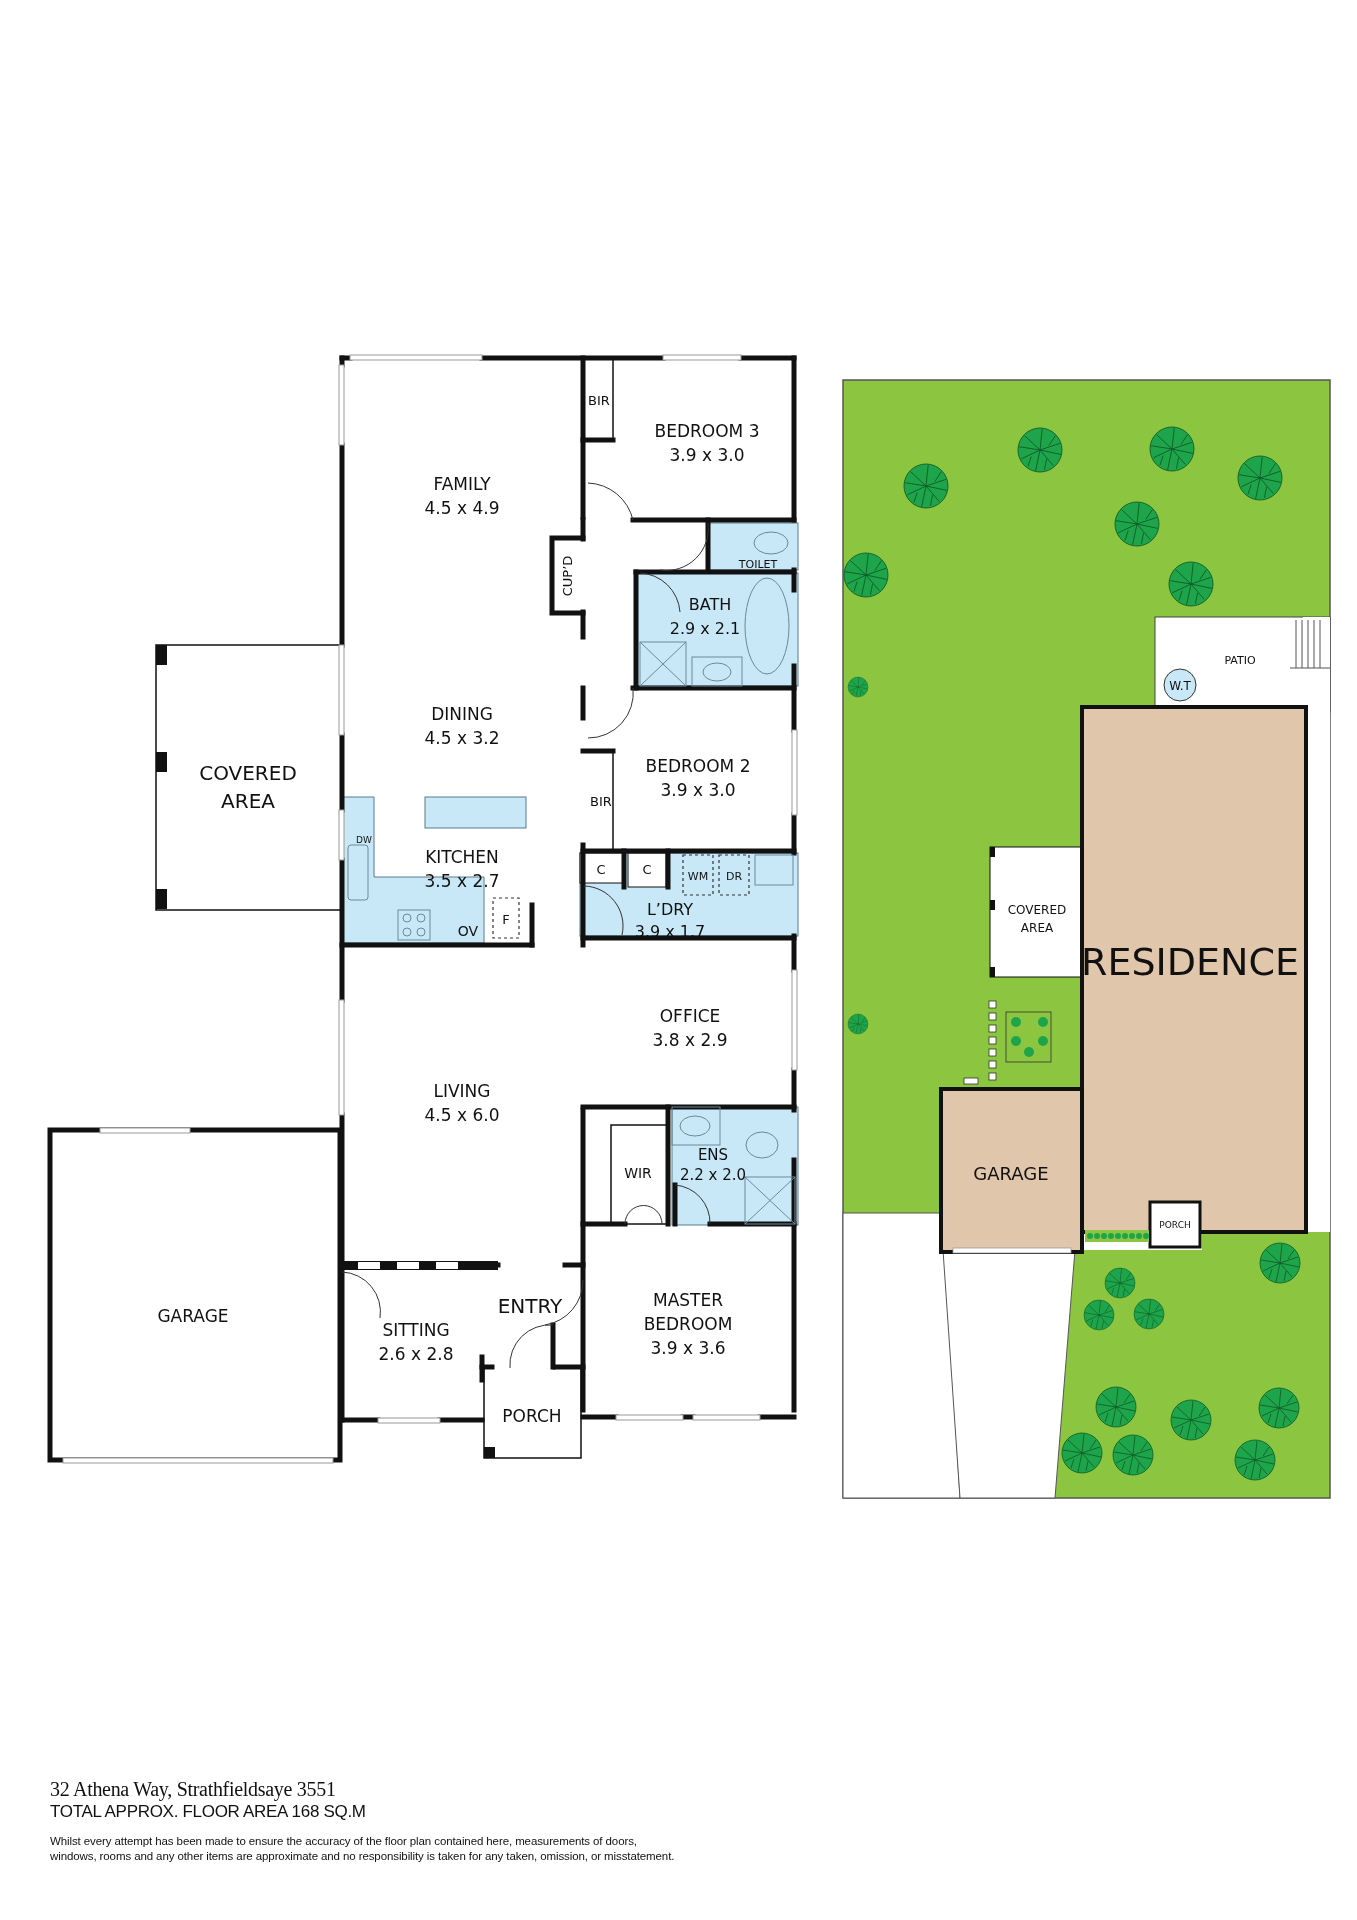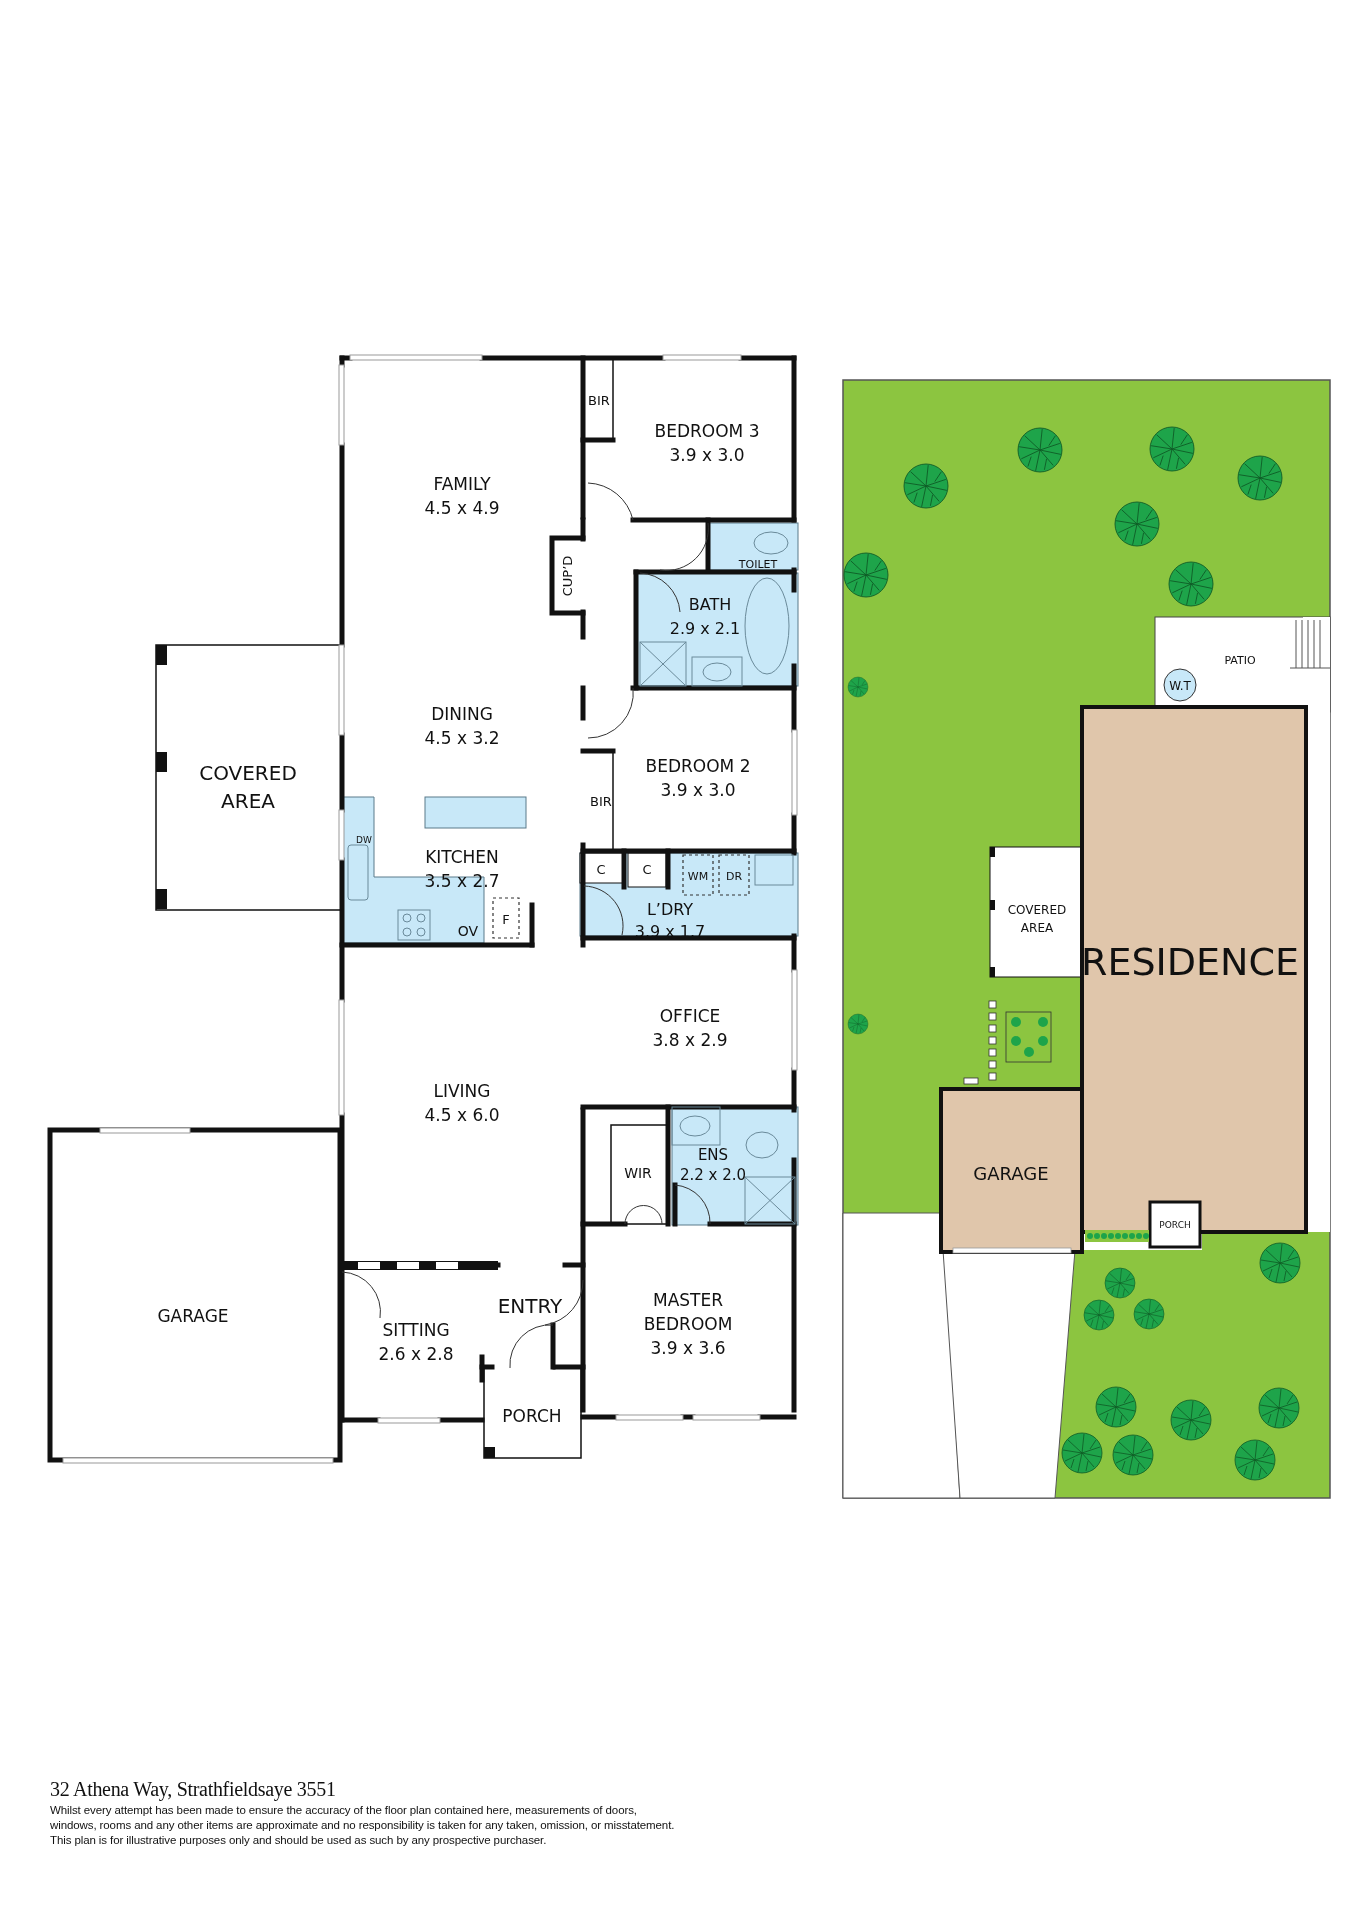--- a/index.html
+++ b/index.html
@@ -2,21 +2,21 @@
 <html><head>
 <meta charset="utf-8">
 <style>
   html, body { margin:0; padding:0; background:#ffffff; }
   body { width:1357px; height:1920px; position:relative; overflow:hidden; font-family:"Liberation Sans", sans-serif; color:#111; }
   #plan { position:absolute; left:0; top:0; width:1357px; height:1920px; }
   .lbl { font-family:"DejaVu Sans", sans-serif; fill:#111; text-anchor:middle; }
   .footer { position:absolute; left:50px; top:1777px; width:800px; }
   .addr { font-size:20px; line-height:24px; letter-spacing:-0.3px;font-family:Liberation Serif, serif; }
   .area { font-size:17px; line-height:21px; letter-spacing:-0.3px; }
-  .disc { font-size:11.5px; line-height:15px; margin-top:2px; letter-spacing:-0.1px; }
+  .disc { font-size:11.5px; line-height:15px; margin-top:12px; letter-spacing:-0.1px; }
 </style>
 </head>
 <body>
 
 <svg id="plan" viewBox="0 0 1357 1920" xmlns="http://www.w3.org/2000/svg">
   <defs>
     <g id="tree">
       <circle r="1" fill="#1ea44a" stroke="#0f5a25" stroke-width="0.04"></circle>
       <path d="M0 0 L0.9 -0.3 M0 0 L0.6 0.7 M0 0 L-0.2 0.95 M0 0 L-0.85 0.4 M0 0 L-0.7 -0.65 M0 0 L0.1 -0.95 M0 0 L0.95 0.2 M0 0 L-0.95 -0.15 M0.4 -0.2 L0.7 -0.65 M-0.4 0.3 L-0.55 0.75 M0.3 0.4 L0.2 0.9" stroke="#0f5a25" stroke-width="0.04" fill="none"></path>
     </g>
@@ -319,18 +319,18 @@
       <use href="#tree" transform="translate(1279,1408) scale(20)"></use>
       <use href="#tree" transform="translate(1082,1453) scale(20)"></use>
       <use href="#tree" transform="translate(1133,1455) scale(20)"></use>
       <use href="#tree" transform="translate(1255,1460) scale(20)"></use>
     </g>
   </g>
 </svg>
 
 <div class="footer">
   <div class="addr">32 Athena Way, Strathfieldsaye 3551</div>
+  <div class="area">TOTAL APPROX. FLOOR AREA 168 SQ.M</div>
   <div class="disc">
     <div>Whilst every attempt has been made to ensure the accuracy of the floor plan contained here, measurements of doors,</div>
     <div>windows, rooms and any other items are approximate and no responsibility is taken for any taken, omission, or misstatement.</div>
-    <div>This plan is for illustrative purposes only and should be used as such by any prospective purchaser.</div>
   </div>
 </div>
 
 </body></html>

